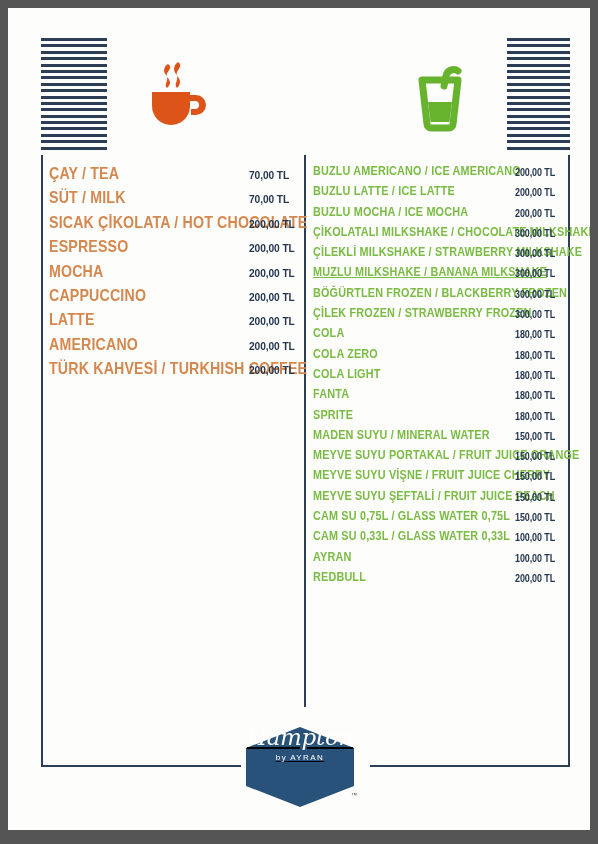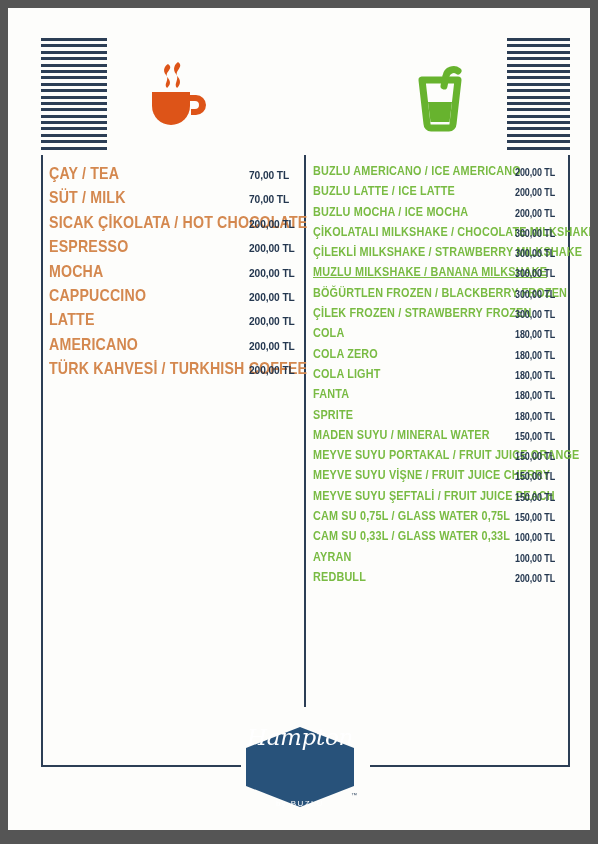--- a/index.html
+++ b/index.html
@@ -126,21 +126,22 @@
     left: 0; top: 0;
     width: 112px; height: 82px;
   }
   #logo-text {
     position: absolute;
     left: 0; top: 0;
     width: 112px; height: 82px;
     display: flex;
     flex-direction: column;
     align-items: center;
-    justify-content: space-between;
+    justify-content: flex-start;
+    text-decoration: underline;
   }
   #logo-word {
     color: #ffffff;
     font-family: "DejaVu Serif", serif;
     font-style: italic;
     font-size: 23px;
     line-height: 1;
     letter-spacing: -0.3px;
   }
   #logo-sub {
@@ -353,18 +354,18 @@
         <span class="item-price">200,00 TL</span>
       </div>
     </div>
 
   <div id="logo">
     <svg id="logo-hex" viewBox="0 0 112 82">
       <polygon points="56,1 110,22 110,60 56,81 2,60 2,22" fill="#28527a"></polygon>
     </svg>
     <div id="logo-text">
       <span id="logo-word">Hampton</span>
-      <span id="logo-sub">by BUZLU</span>
+      <span id="logo-sub">by AYRAN</span>
     </div>
     <span id="logo-tm">™</span>
   </div>
 
 </div>
 
 </body></html>

